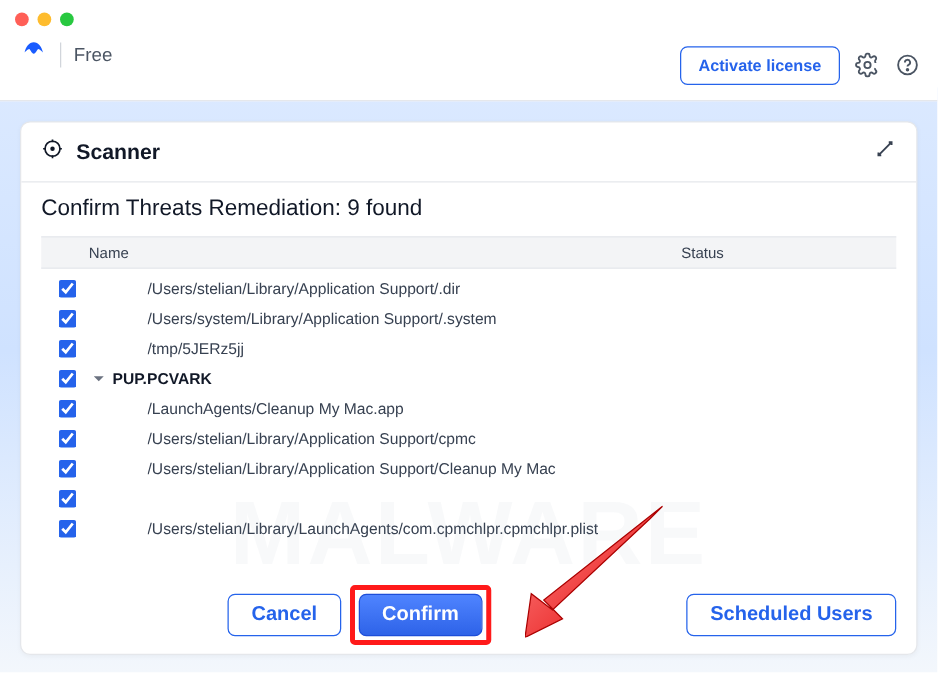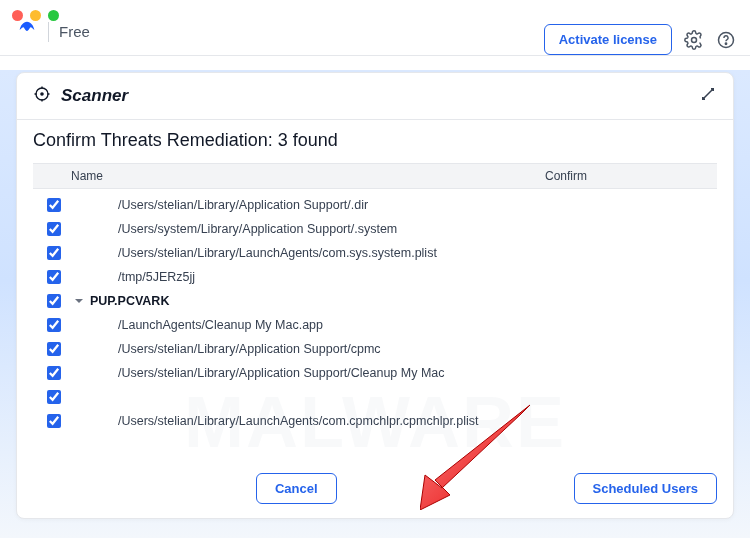--- a/index.html
+++ b/index.html
@@ -14,21 +14,21 @@
   }
   
   .backdrop {
     position: absolute;
     inset: 70px 0 0 0;
     background: linear-gradient(180deg, #dbe9ff 0%, #cfe2ff 45%, #f3f7fc 100%);
   }
   
   .titlebar {
     position: relative;
-    height: 56px;
+    height: 81px;
     border-bottom: 1px solid #e5e7eb;
     display: flex;
     align-items: center;
     padding: 0 16px;
     background: #fff;
     z-index: 2;
   }
   .traffic {
     position: absolute;
     top: 10px; left: 12px;
@@ -66,21 +66,21 @@
     font-size:72px;
     font-weight:800;
     color:rgba(120,130,150,0.05);
     letter-spacing:2px;
     pointer-events:none;
   }
   .card-header {
     display:flex; align-items:center; gap:10px;
     padding:12px 16px; border-bottom:1px solid #e5e7eb;
   }
-  .card-title { font-size:17px; font-weight:600; color:#111827;font-style:italic; }
+  .card-title { font-size:17px; font-weight:600; color:#111827; }
   .card-header .spacer { flex:1; }
   .heading { padding: 10px 16px 8px; font-size:18px; color:#111827; }
   
   .table-head {
     display:flex; background:#f3f4f6; border-top:1px solid #e5e7eb; border-bottom:1px solid #e5e7eb;
     font-size:12px; color:#374151; margin:4px 16px;
   }
   .col-name { flex: 1 1 auto; padding:5px 8px 5px 38px; }
   .col-status { width:180px; padding:5px 8px; }
   .rows { margin: 0 16px; }
@@ -91,21 +91,21 @@
   .disclose { display:inline-flex; margin-right:6px; color:#6b7280; }
   .indent { width:44px; display:inline-block; }
   .row .text { flex:1; white-space:nowrap; overflow:hidden; text-overflow:ellipsis; }
   
   .footer {
     display:flex; align-items:center; padding:12px 16px 14px; gap:14px;
     margin-top: 28px;
   }
   .footer .spacer-left { flex:1; }
   .btn {
-    border-radius:6px; padding:7px 18px; font-size:13px; font-weight:600;
+    border-radius:6px; padding:7px 18px; font-size:16px; font-weight:600;
   }
   .btn-outline {
     border:1px solid #2563eb; color:#2563eb; background:#fff;
   }
   .btn-primary {
     border:1px solid #1d4ed8; color:#fff;
     background:linear-gradient(180deg,#4f84ff,#2e63e8);
   }
   .highlight-ring {
     position:relative;
@@ -178,49 +178,42 @@
     </span>
     <span class="card-title">Scanner</span>
     <div class="spacer"></div>
     <span>
       <svg width="18" height="18" viewBox="0 0 24 24" fill="none" stroke="#374151" stroke-width="2">
           <path d="M5 19 L19 5 M8 19 H5 V16 M16 5 H19 V8"></path>
         </svg>
     </span>
   </div>
 
-  <div class="heading">Confirm Threats Remediation: 3 found</div>
+  <div class="heading">Confirm Threats Remediation: 9 found</div>
 
   <div class="table-head">
     <div class="col-name">Name</div>
-    <div class="col-status">Confirm</div>
+    <div class="col-status">Status</div>
   </div>
 
   <div class="rows">
 
     <div class="row">
       <span class="chk">
           <input type="checkbox" checked="" style="">
         </span>
       <span class="indent"></span>
       <span class="text">/Users/stelian/Library/Application Support/.dir</span>
     </div>
     <div class="row">
       <span class="chk">
           <input type="checkbox" checked="" style="">
         </span>
       <span class="indent"></span>
       <span class="text">/Users/system/Library/Application Support/.system</span>
-    </div>
-    <div class="row">
-      <span class="chk">
-          <input type="checkbox" checked="" style="">
-        </span>
-      <span class="indent"></span>
-      <span class="text">/Users/stelian/Library/LaunchAgents/com.sys.system.plist</span>
     </div>
     <div class="row">
       <span class="chk">
           <input type="checkbox" checked="" style="">
         </span>
       <span class="indent"></span>
       <span class="text">/tmp/5JERz5jj</span>
     </div>
 
     <div class="row group">
@@ -266,20 +259,23 @@
           <input type="checkbox" checked="" style="">
         </span>
       <span class="indent"></span>
       <span class="text">/Users/stelian/Library/LaunchAgents/com.cpmchlpr.cpmchlpr.plist</span>
     </div>
   </div>
 
   <div class="footer">
     <div class="spacer-left"></div>
     <button class="btn btn-outline">Cancel</button>
+    <span class="highlight-ring">
+      <button class="btn btn-primary">Confirm</button>
+    </span>
     <div style="flex:1"></div>
     <button class="btn btn-outline">Scheduled Users</button>
   </div>
 </div>
 
 <svg class="arrow-annot" viewBox="0 0 120 110">
   <defs>
     <linearGradient id="ga" x1="0" y1="0" x2="1" y2="1">
       <stop offset="0" stop-color="#ff8a8a"></stop>
       <stop offset="1" stop-color="#e20000"></stop>

